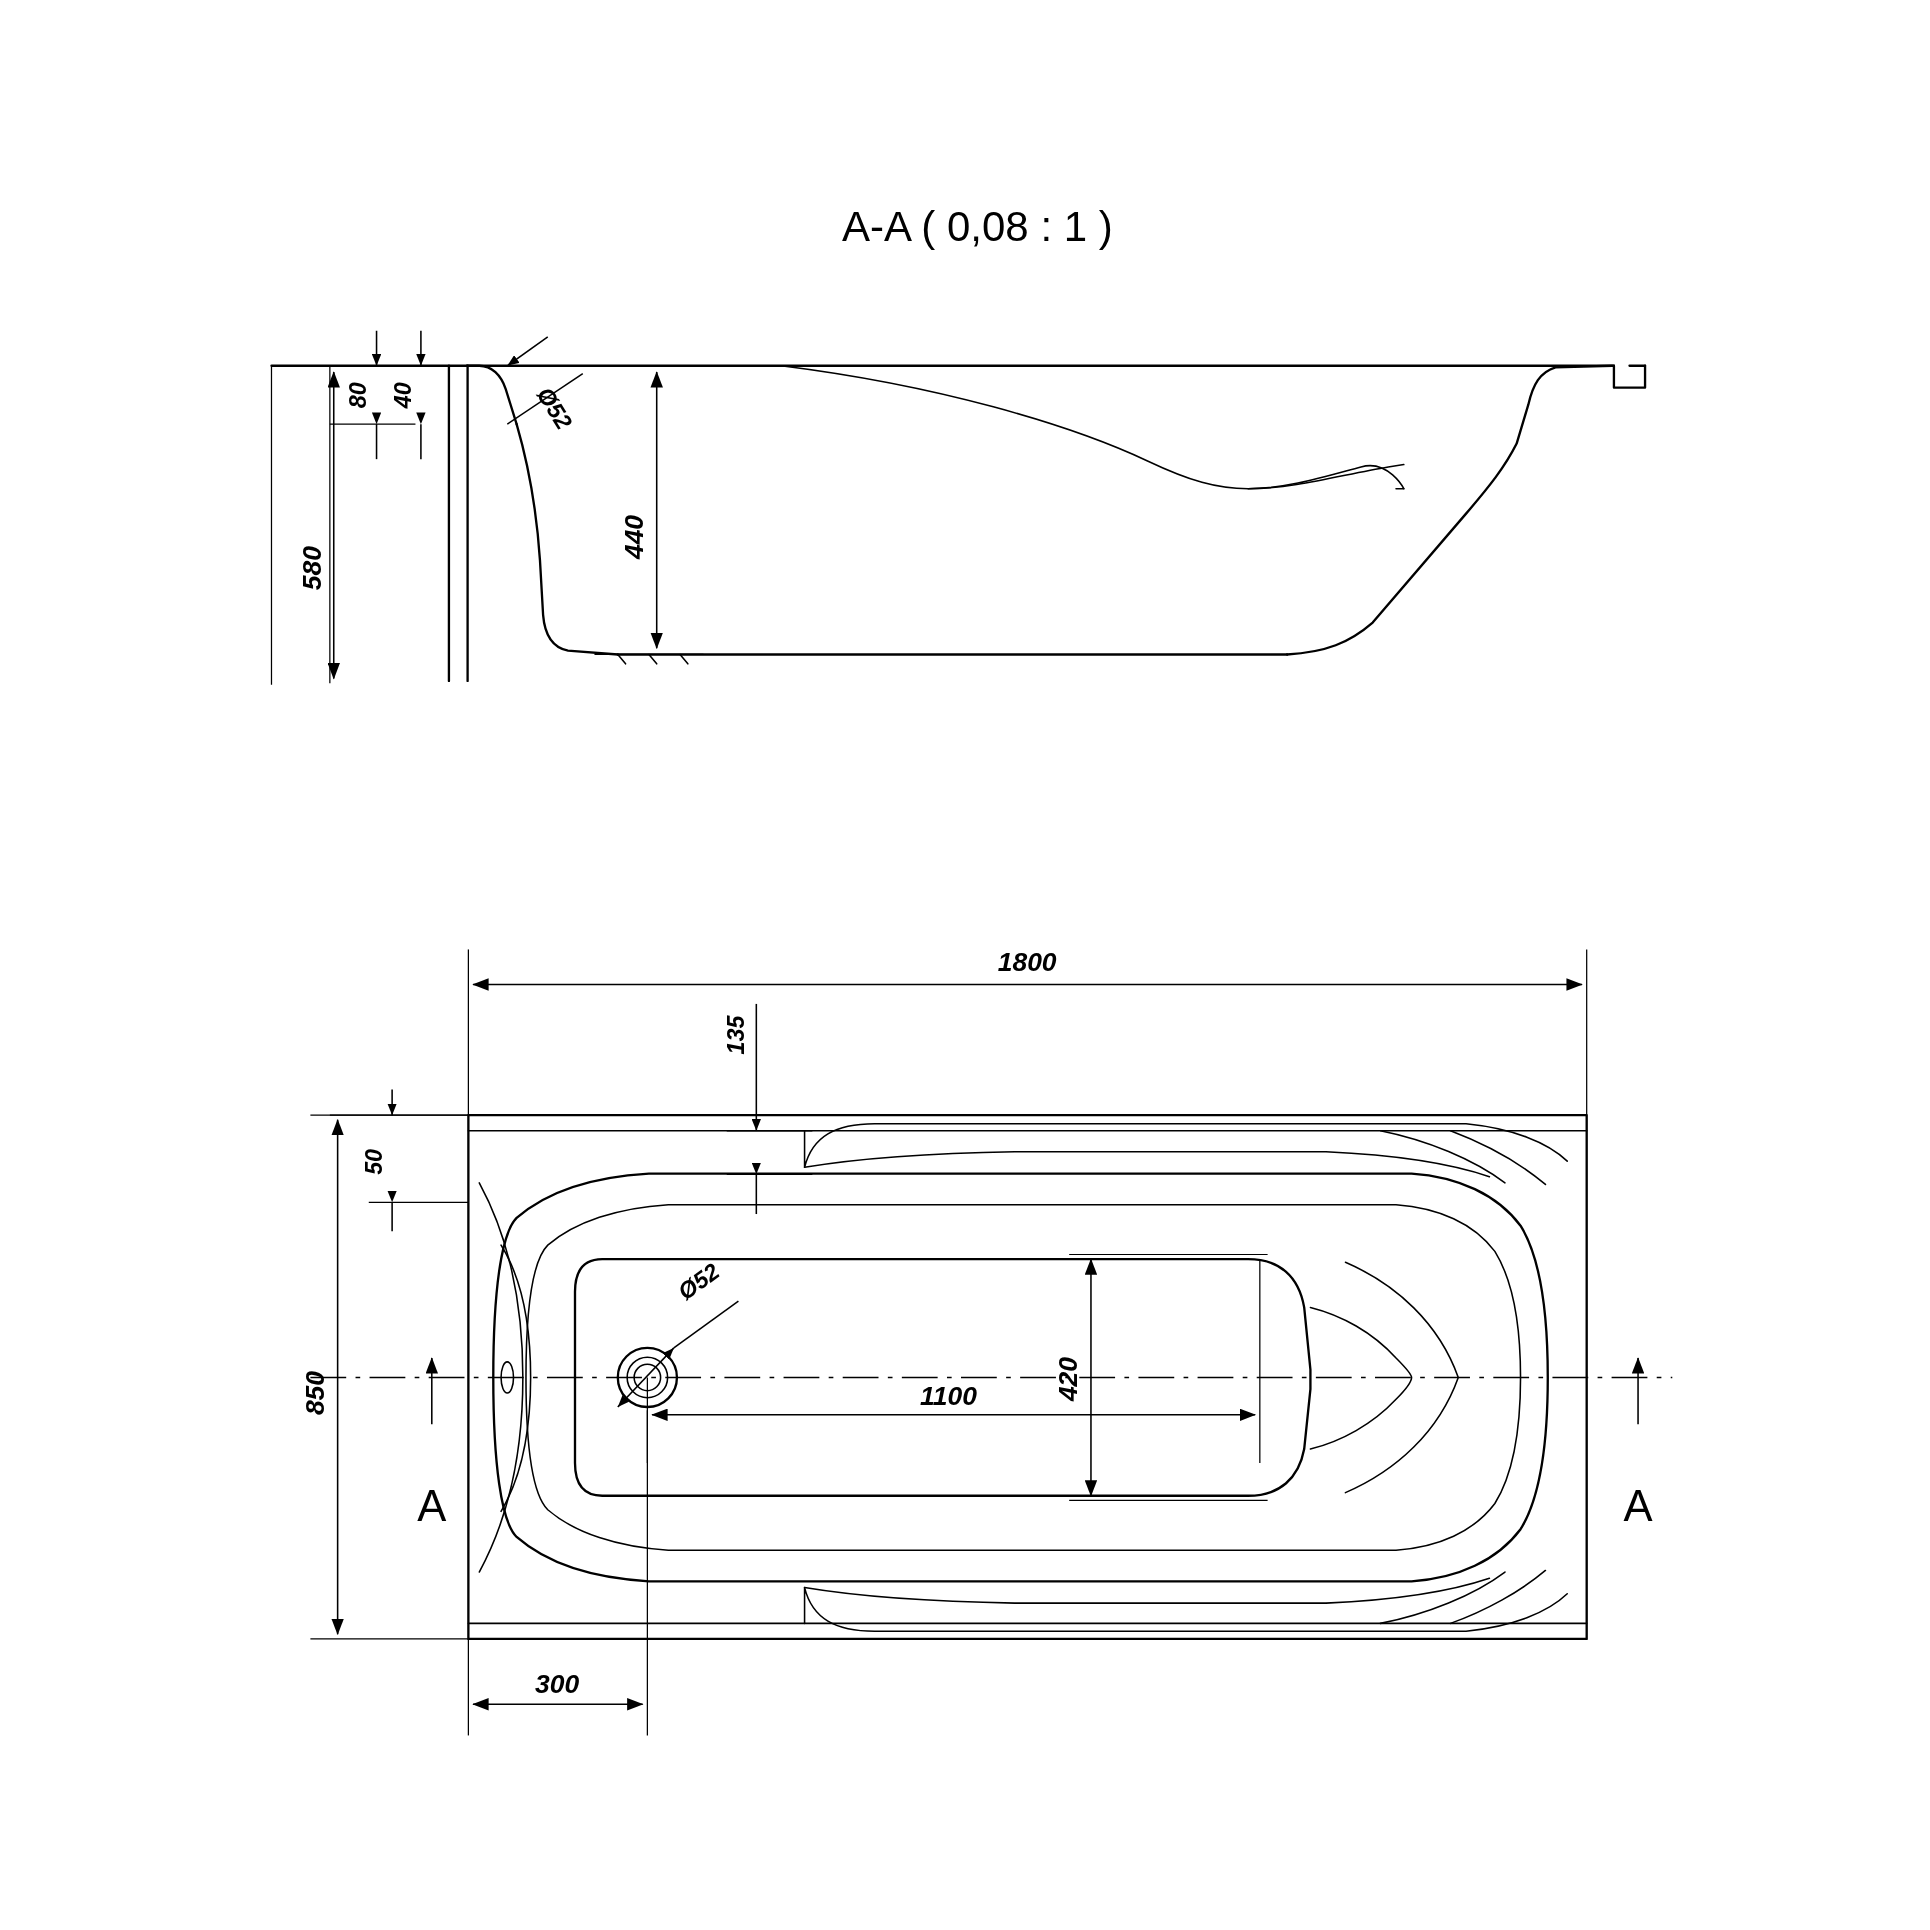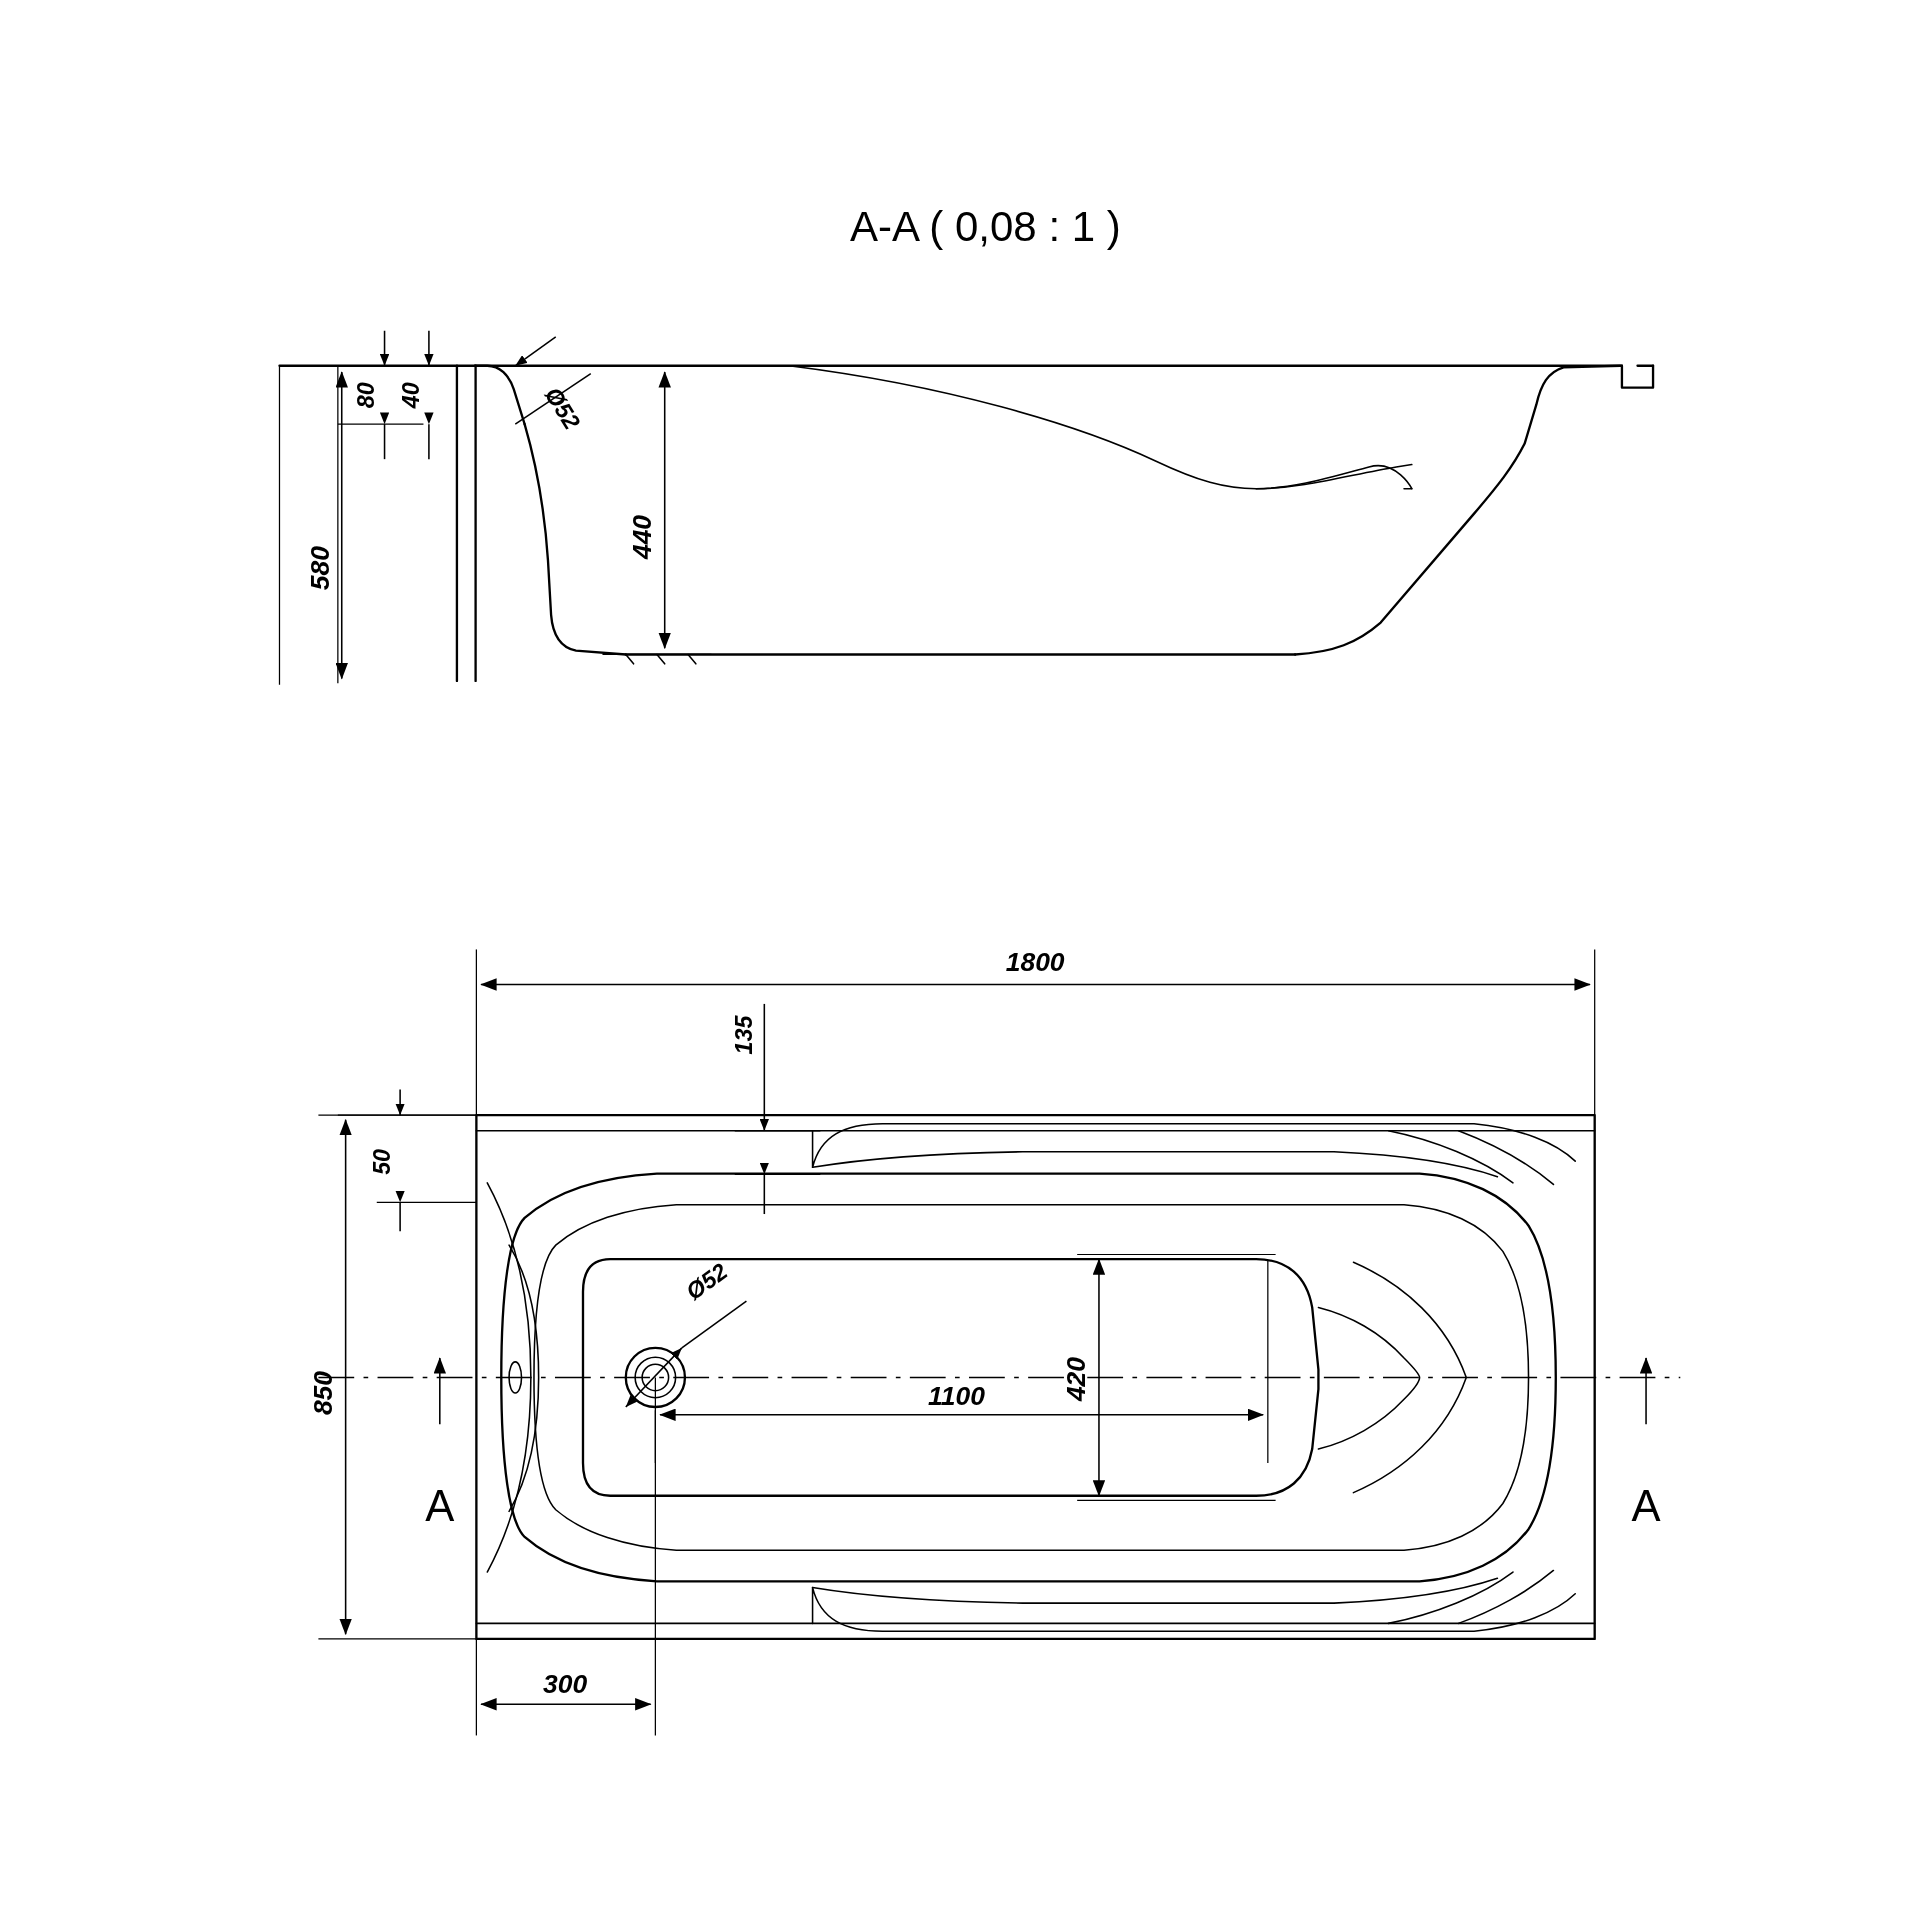--- a/index.html
+++ b/index.html
@@ -10,21 +10,21 @@
   body {
     width: 1930px;
     height: 1930px;
     position: relative;
     font-family: "Liberation Sans", sans-serif;
     color: #000000;
     overflow: hidden;
   }
   #drawing-root {
     position: absolute;
-    left: 11px;
+    left: 3px;
     top: 0;
     width: 1620px;
     height: 1930px;
   }
   svg#cad {
     display: block;
     width: 1930px;
     height: 1930px;
   }
   .ln {

